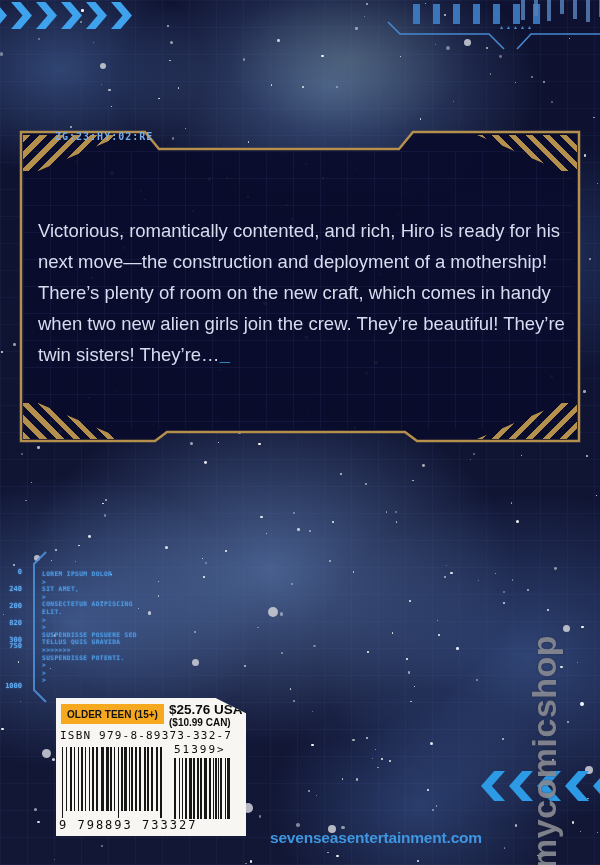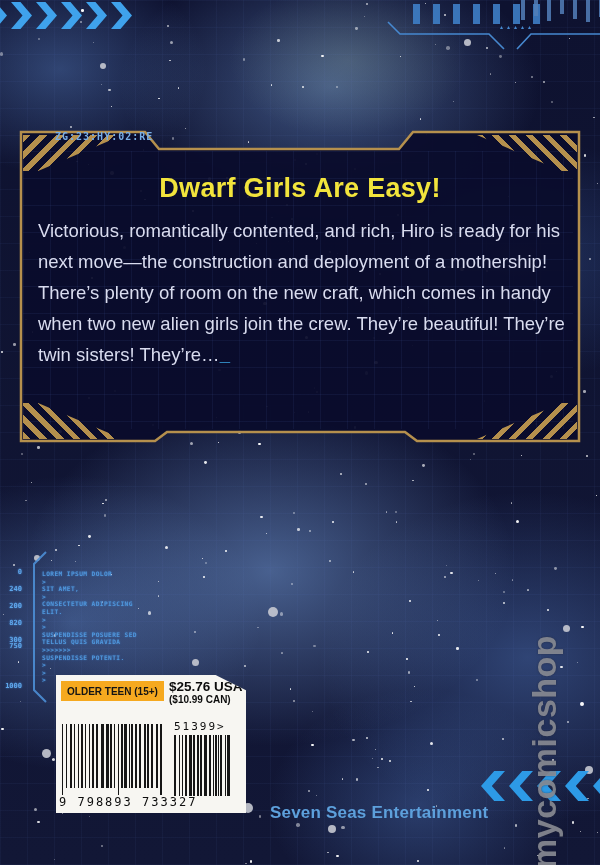--- a/index.html
+++ b/index.html
@@ -67,21 +67,21 @@
   .hud-left{position:absolute;left:0;top:548px;width:160px;height:165px;
      font-family:"DejaVu Sans Mono",monospace;color:#4f96db;}
   .hud-left svg{position:absolute;left:0;top:0;}
   .hud-tick{position:absolute;left:0;width:22px;text-align:right;font-size:7px;
      font-weight:bold;color:#5ea6ea;line-height:8px;text-shadow:0 0 2px rgba(80,150,230,.8);}
   .hud-lines{position:absolute;left:42px;top:22px;}
   .hud-line{font-size:6.2px;line-height:7.6px;font-weight:bold;letter-spacing:.4px;
      white-space:nowrap;text-shadow:0 0 2px rgba(70,140,220,.7);}
 
   
-  .pricebox{position:absolute;left:56px;top:675px;width:190px;height:138px;background:#f7f6f2;
+  .pricebox{position:absolute;left:56px;top:698px;width:190px;height:138px;background:#f7f6f2;
      clip-path:polygon(0 0,84% 0,100% 11%,100% 100%,0 100%);color:#0d0d0d;}
   .badge{position:absolute;left:5px;top:6px;width:103px;height:20px;background:#f6a91f;
      display:flex;align-items:center;justify-content:center;
      font-size:10px;font-weight:800;letter-spacing:0;color:#141414;}
   .price-usa{position:absolute;left:113px;top:4px;font-size:13.5px;font-weight:800;}
   .price-can{position:absolute;left:113px;top:19px;font-size:10px;font-weight:700;}
   .isbn{position:absolute;left:4px;top:31px;font-family:"DejaVu Sans Mono",monospace;
      font-size:11px;letter-spacing:1.2px;white-space:nowrap;}
   .barcode-main{position:absolute;left:6px;top:49px;height:72px;}
   .barcode-supp{position:absolute;left:118px;top:60px;height:61px;}
@@ -437,21 +437,20 @@
   <div class="panel">
     <svg class="border" width="570" height="322" viewBox="0 0 570 322">
       <path d="M 6 5 H 130 L 144 22 H 384 L 398 5 H 564 V 314 H 402 L 390 305 H 152 L 140 314 H 6 Z" fill="rgba(10,12,44,0.94)" stroke="#b5904d" stroke-width="2.5"></path>
     </svg>
     <div class="panel-grid"></div>
     <div class="hz tl"></div>
     <div class="hz tr"></div>
     <div class="hz bl"></div>
     <div class="hz br"></div>
     <div class="panel-code">ZG:23:HY:02:RE</div>
-    <div class="panel-title">Dwarf Girls Are Easy!</div>
     <div class="panel-body"><span>Victorious, romantically contented, and rich, Hiro is ready for his next move—the construction and deployment of a mothership! There’s plenty of room on the new craft, which comes in handy when two new alien girls join the crew. They’re beautiful! They’re twin sisters! They’re…</span><span class="cursor">_</span></div>
   </div>
 
   <div class="hud-left">
     <svg width="60" height="165">
       <polyline points="46,4 34,16 34,142 46,154" fill="none" stroke="#4d8fd6" stroke-width="2" opacity="0.9"></polyline>
     </svg>
     <div class="hud-tick" style="top:20px">0</div>
     <div class="hud-tick" style="top:37px">240</div>
     <div class="hud-tick" style="top:54px">200</div>
@@ -475,20 +474,21 @@
       <div class="hud-line">&gt;</div>
       <div class="hud-line">&gt;</div>
       <div class="hud-line">&gt;</div>
     </div>
   </div>
 
   <div class="pricebox">
     <div class="badge">OLDER TEEN (15+)</div>
     <div class="price-usa">$25.76 USA</div>
     <div class="price-can">($10.99 CAN)</div>
+    <div class="isbn">ISBN 979-8-89373-332-7</div>
     <div class="barcode-main" id="barcode-main" style="width: 100px;">
         <span class="bar" style="left: 0px; width: 1px; height: 71px;"></span>
         <span class="bar" style="left: 4px; width: 1px; height: 64px;"></span>
         <span class="bar" style="left: 8px; width: 2px; height: 64px;"></span>
         <span class="bar" style="left: 12px; width: 1px; height: 64px;"></span>
         <span class="bar" style="left: 16px; width: 1px; height: 64px;"></span>
         <span class="bar" style="left: 19px; width: 2px; height: 64px;"></span>
         <span class="bar" style="left: 23px; width: 1px; height: 64px;"></span>
         <span class="bar" style="left: 27px; width: 1px; height: 64px;"></span>
         <span class="bar" style="left: 30px; width: 2px; height: 64px;"></span>
@@ -525,21 +525,21 @@
         <span class="bar" style="left: 39px; width: 1px; height: 61px;"></span>
         <span class="bar" style="left: 41px; width: 2px; height: 61px;"></span>
         <span class="bar" style="left: 44px; width: 1px; height: 61px;"></span>
         <span class="bar" style="left: 46px; width: 2px; height: 61px;"></span>
         <span class="bar" style="left: 51px; width: 1px; height: 61px;"></span>
         <span class="bar" style="left: 53px; width: 3px; height: 61px;"></span>
       </div>
     <div class="bc-digits">9 798893 733327</div>
   </div>
 
-  <div class="pub-name">Seven Seas Entertainment</div>
+  <div class="pub-site">sevenseasentertainment.com</div>
 
   <div class="chevrons-br">
     <div class="chev-l"></div>
     <div class="chev-l"></div>
     <div class="chev-l"></div>
     <div class="chev-l"></div>
     <div class="chev-l"></div>
   </div>
 
   <div class="watermark">

